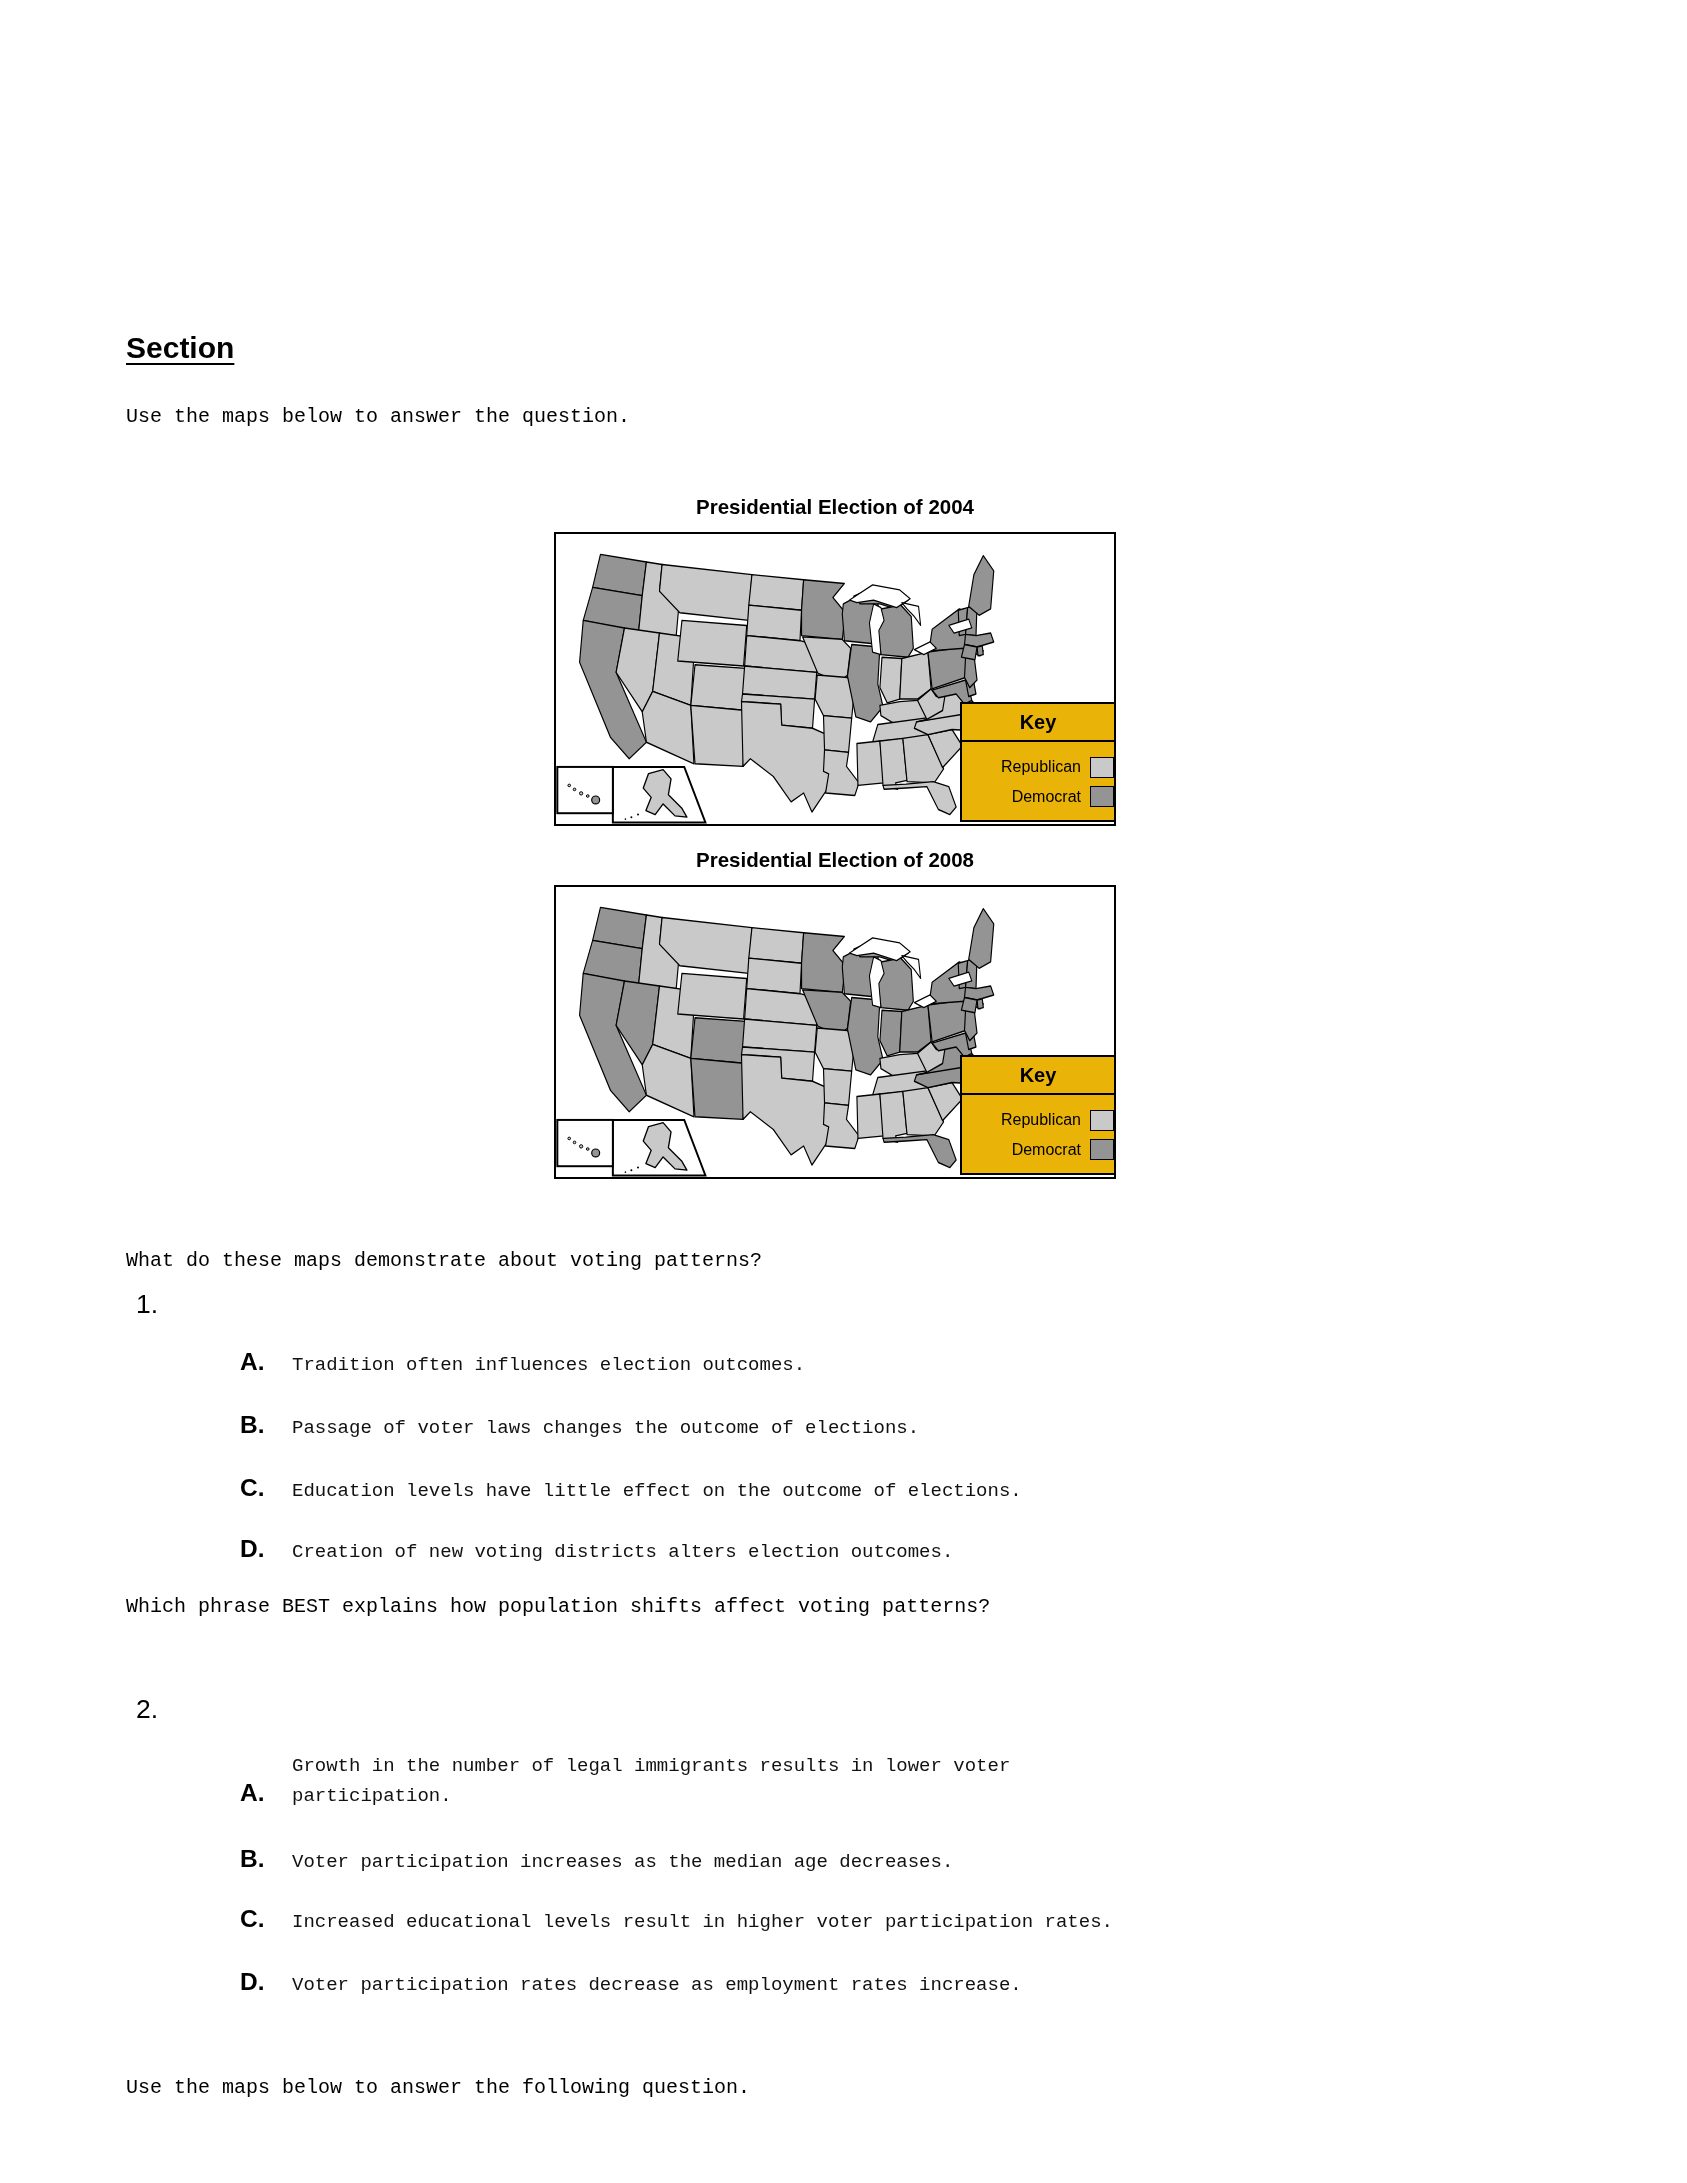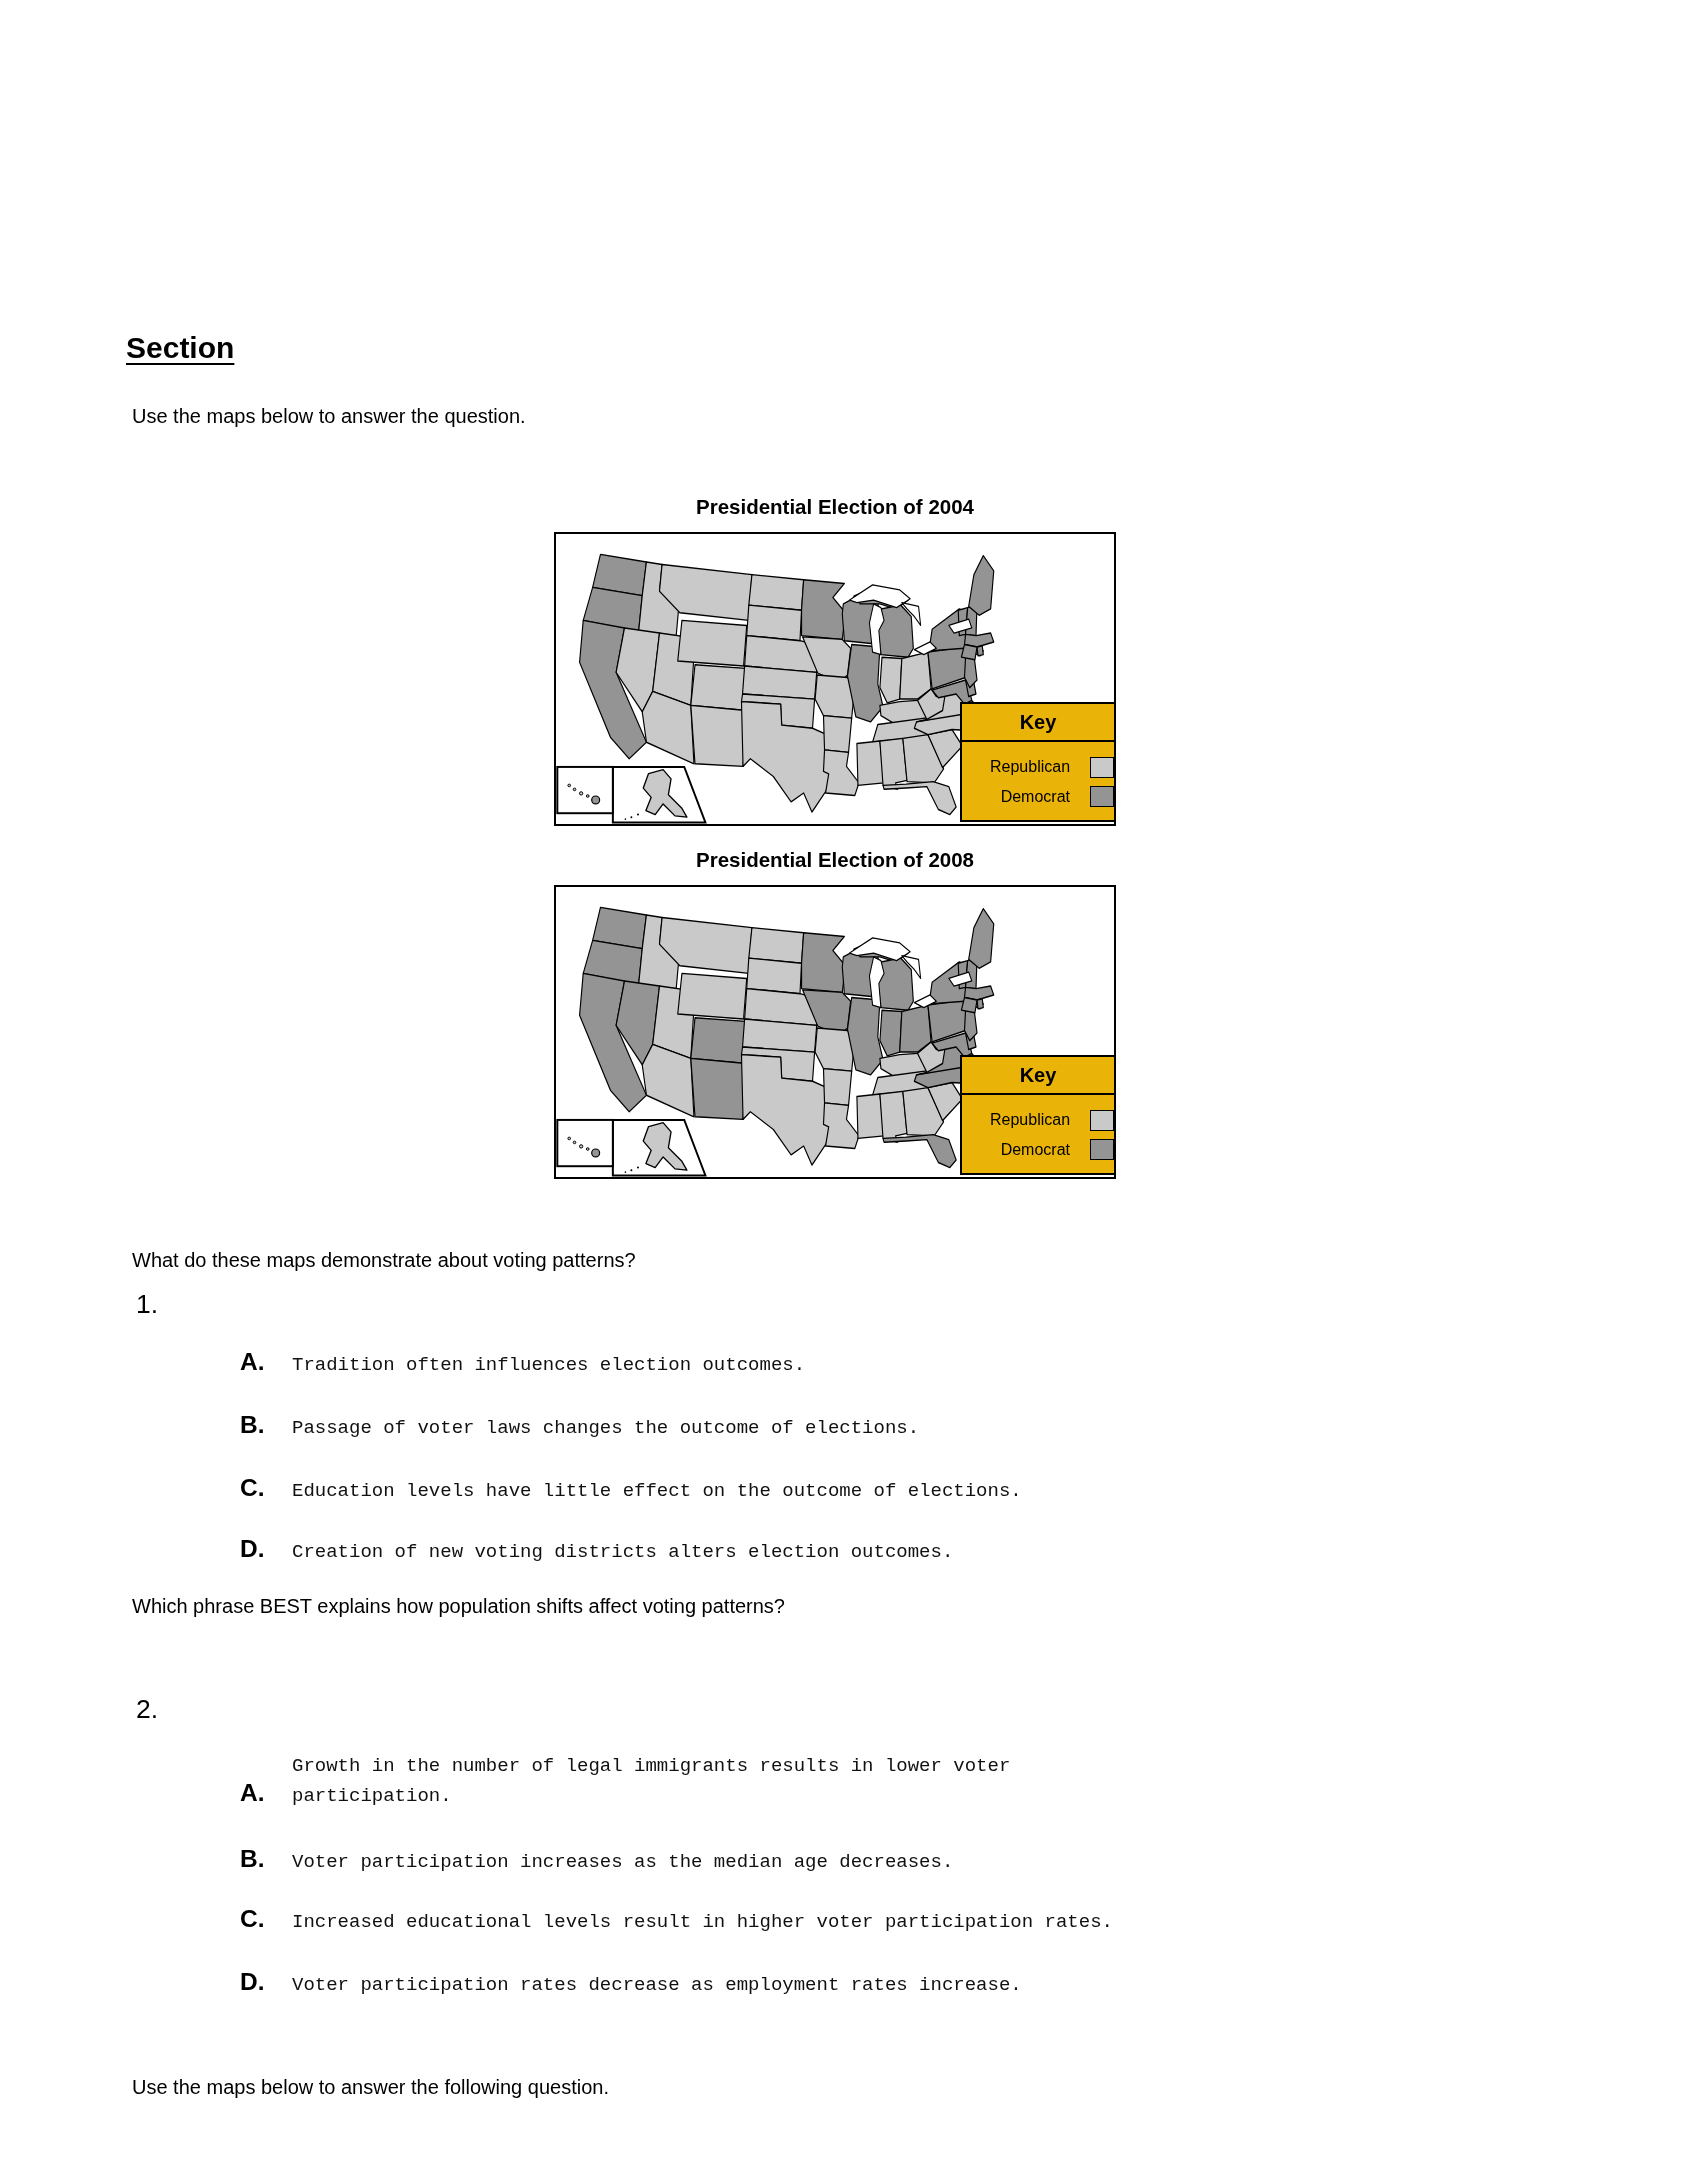--- a/index.html
+++ b/index.html
@@ -2,34 +2,34 @@
 <html style="font-size:10.6px"><head>
 <meta charset="utf-8">
 <style>
   html,body{margin:0;padding:0;}
   body{background:#ffffff;font-family:"Liberation Sans",sans-serif;}
   .page{position:relative;width:1687px;height:2183px;background:#ffffff;overflow:hidden;}
 
   .hdr{position:absolute;left:126px;top:165px;font-weight:bold;font-size:29px;line-height:41px;color:#000;}
   .section-title{position:absolute;left:126px;top:331px;font-weight:bold;font-size:30px;color:#000;
                  text-decoration:underline;text-decoration-thickness:2px;text-underline-offset:5.3px;}
-  .mono{font-family:Liberation Sans, sans-serif;color:#000;margin-left:6px;}
+  .mono{font-family:Liberation Mono, monospace;color:#000;}
   .intro{position:absolute;left:126px;top:405px;font-size:20px;}
   .footer-line{position:absolute;left:126px;top:2076px;font-size:20px;}
 
   .map-title{position:absolute;left:554px;width:562px;text-align:center;font-weight:bold;font-size:20.5px;color:#000;}
   .map-box{position:absolute;left:554px;width:562px;height:294px;border:2px solid #000;background:#fff;box-sizing:border-box;}
   .map-box svg{position:absolute;left:0;top:0;}
 
   .map-key{position:absolute;right:0;bottom:2px;width:154px;height:120px;background:#eab308;
            border:2px solid #000;border-right:none;box-sizing:border-box;}
   .key-title{height:36px;line-height:36px;border-bottom:2.6px solid #000;text-align:center;
              font-weight:bold;font-size:20px;color:#000;}
   .key-rows{display:flex;flex-direction:column;gap:8.6px;padding-top:14.6px;}
-  .key-row{display:flex;align-items:center;justify-content:flex-end;gap:20px;margin-left:28px;}
+  .key-row{display:flex;align-items:center;justify-content:flex-end;gap:9px;margin-left:28px;}
   .key-label{font-size:16px;color:#000;}
   .key-swatch{width:24px;height:21px;border:1.3px solid #000;box-sizing:border-box;}
 
   .q-prompt{position:absolute;left:126px;font-size:20px;}
   .q-number{position:absolute;left:136px;font-size:26.5px;color:#000;font-family:"Liberation Sans",sans-serif;}
   .opt-row{position:absolute;left:192px;white-space:nowrap;margin-left:48px;}
   .opt-letter{display:inline-block;width:52px;font-weight:bold;font-size:24.5px;color:#000;
               font-family:"Liberation Sans",sans-serif;vertical-align:baseline;}
   .opt-text{display:inline-block;font-family:"Liberation Mono",monospace;font-size:19px;color:#111;
             vertical-align:baseline;white-space:normal;line-height:30px;}

